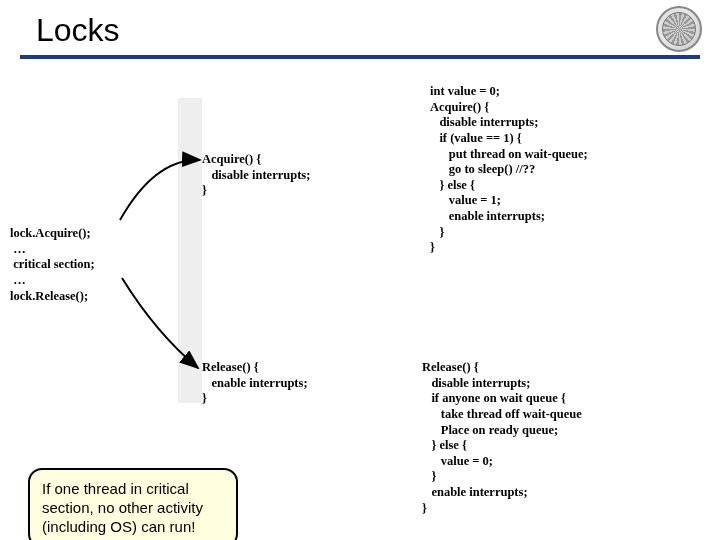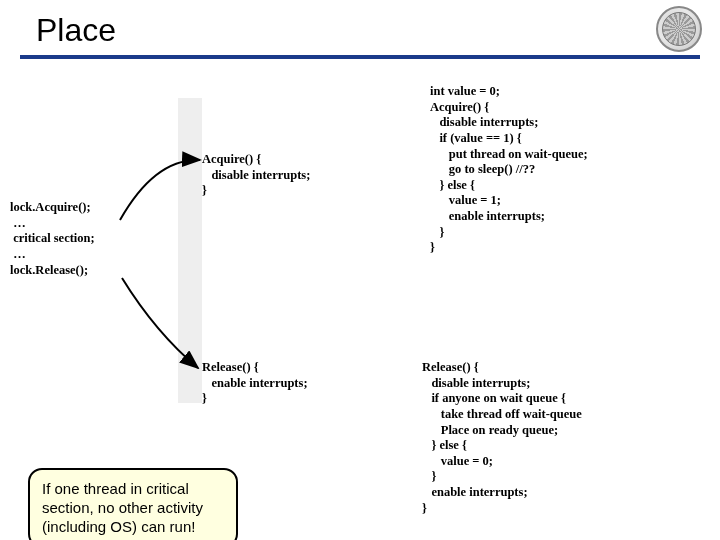--- a/index.html
+++ b/index.html
@@ -54,21 +54,21 @@
     margin: 0;
     font-family: Liberation Serif, serif;
     font-weight: bold;
     font-size: 12.5px;
     line-height: 1.25;
     white-space: pre;
   }
   .code-left {
     position: absolute;
     left: 10px;
-    top: 122px;
+    top: 148px;
   }
   .code-acq-simple {
     position: absolute;
     left: 202px;
     top: 74px;
   }
   .code-rel-simple {
     position: absolute;
     left: 202px;
     top: 282px;
@@ -106,21 +106,21 @@
     border-radius: 14px;
     background: #ffffe0;
     padding: 10px 12px;
     font-size: 15px;
     line-height: 1.25;
   }
 </style>
 </head>
 <body>
 
-<div class="title">Place</div>
+<div class="title">Locks</div>
 <div class="rule"></div>
 <div class="logo">
     <div class="logo-inner"></div>
   </div>
 
 <div class="content">
 
   <div class="vband"></div>
 
   <svg class="arrows" width="720" height="460">

